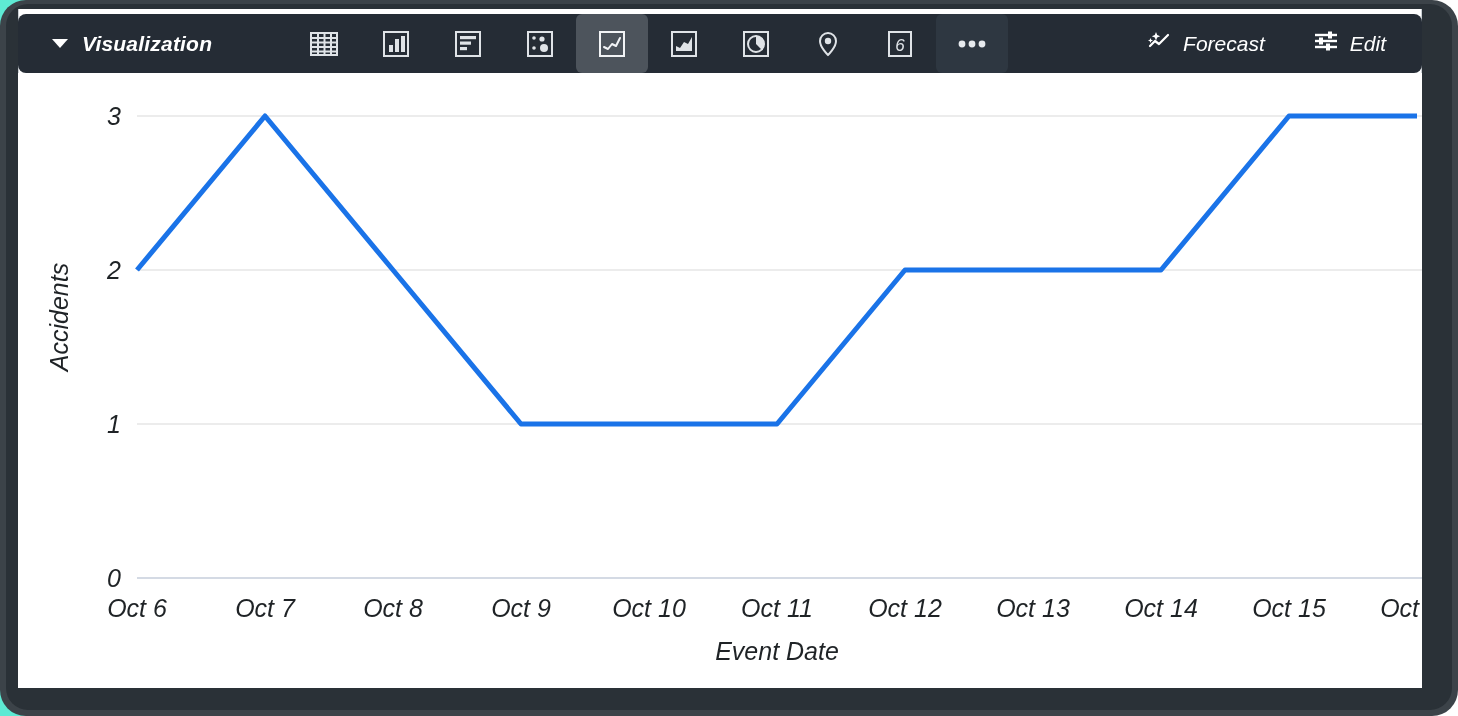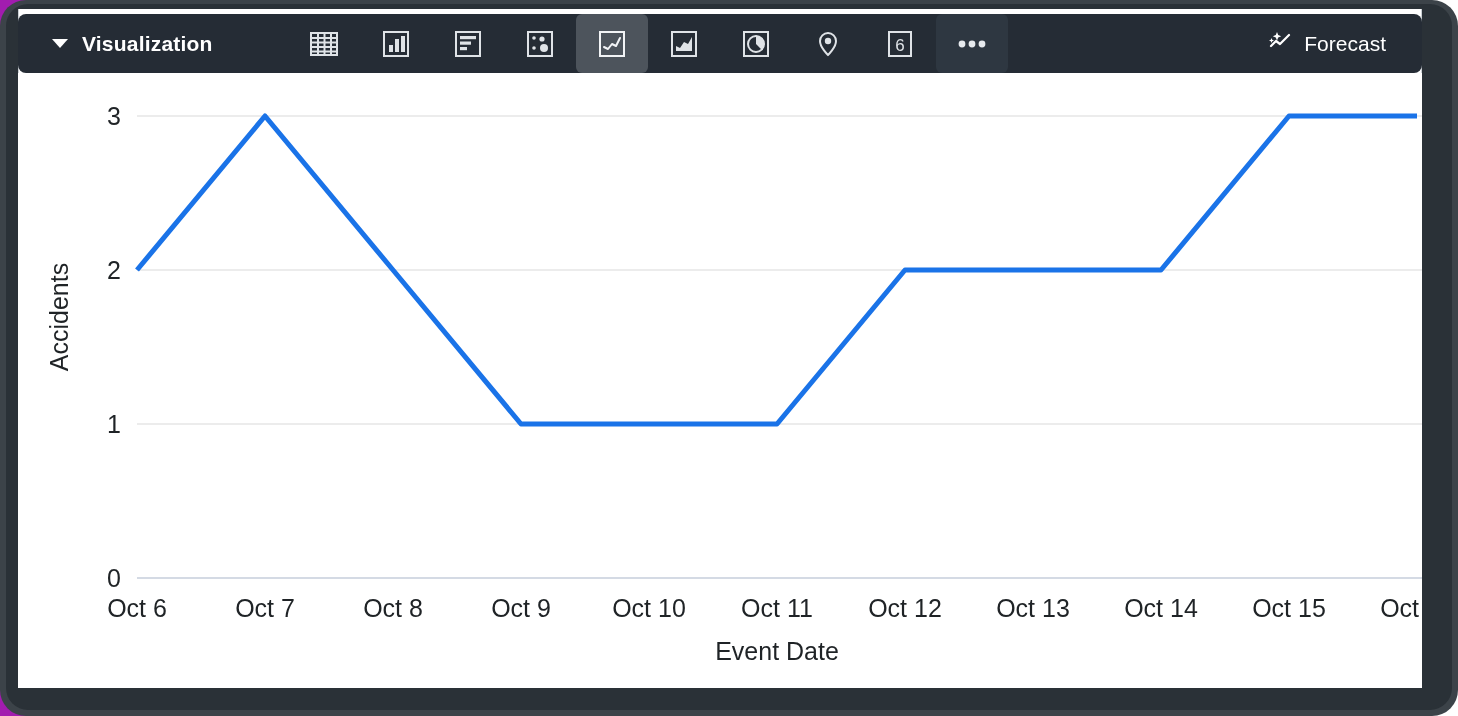--- a/index.html
+++ b/index.html
@@ -5,21 +5,22 @@
   * { box-sizing: border-box; margin: 0; padding: 0; }
   html, body {
     width: 1458px; height: 716px;
     background: #ffffff;
     font-family: "Liberation Sans", sans-serif;
     overflow: hidden;
   }
   #root {
     position: relative;
     width: 1186px; height: 716px;
-    background: #a21caf;
+    background: #5eead4;
+    font-style: italic;
   }
   
   .outer-frame {
     position: absolute;
     left: 0; top: 0;
     width: 1458px; height: 716px;
     background: #3c4349;
     border-radius: 26px;
   }
   .frame-inner-shadow {
@@ -248,20 +249,33 @@
         <span>
           <svg width="26" height="24" viewBox="0 0 26 24">
             <polyline points="4,17 9,12 13,15 22,6" fill="none" stroke="#ffffff" stroke-width="2.2" stroke-linecap="round" stroke-linejoin="round"></polyline>
             <path d="M10,3 L11.2,6 L14.2,7.2 L11.2,8.4 L10,11.4 L8.8,8.4 L5.8,7.2 L8.8,6 Z" fill="#ffffff"></path>
             <path d="M4.5,9 L5.2,10.8 L7,11.5 L5.2,12.2 L4.5,14 L3.8,12.2 L2,11.5 L3.8,10.8 Z" fill="#ffffff"></path>
           </svg>
         </span>
         <span class="lbl">Forecast</span>
       </div>
 
+      <div class="text-btn">
+        <span>
+          <svg width="26" height="24" viewBox="0 0 26 24">
+            <line x1="2" y1="6" x2="24" y2="6" stroke="#ffffff" stroke-width="2.4"></line>
+            <line x1="2" y1="12" x2="24" y2="12" stroke="#ffffff" stroke-width="2.4"></line>
+            <line x1="2" y1="18" x2="24" y2="18" stroke="#ffffff" stroke-width="2.4"></line>
+            <rect x="15" y="2.5" width="4" height="7" fill="#ffffff"></rect>
+            <rect x="6" y="8.5" width="4" height="7" fill="#ffffff"></rect>
+            <rect x="13" y="14.5" width="4" height="7" fill="#ffffff"></rect>
+          </svg>
+        </span>
+        <span class="lbl">Edit</span>
+      </div>
     </div>
   </div>
 
   <div class="chart-area">
     <svg class="chart-svg" id="chart" width="1404" height="615">
         <line x1="119" x2="1404" y1="505" y2="505" stroke="#d4dae4" stroke-width="2"></line>
         <text x="103" y="514" text-anchor="end" font-family="Liberation Sans, sans-serif" font-size="25" fill="#1f2326">0</text>
         <line x1="119" x2="1404" y1="351" y2="351" stroke="#e6e6e6" stroke-width="1.6"></line>
         <text x="103" y="360" text-anchor="end" font-family="Liberation Sans, sans-serif" font-size="25" fill="#1f2326">1</text>
         <line x1="119" x2="1404" y1="197" y2="197" stroke="#e6e6e6" stroke-width="1.6"></line>

